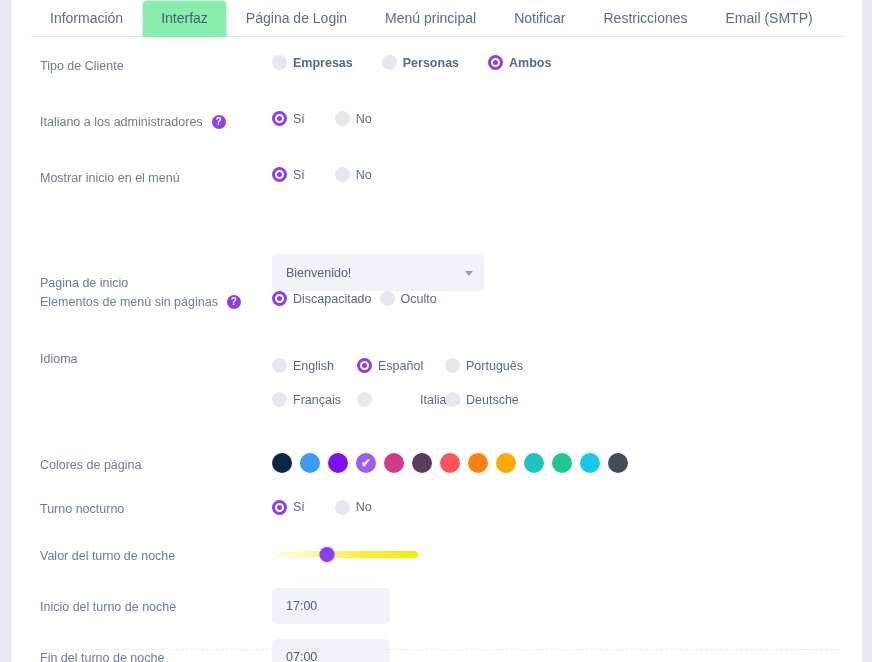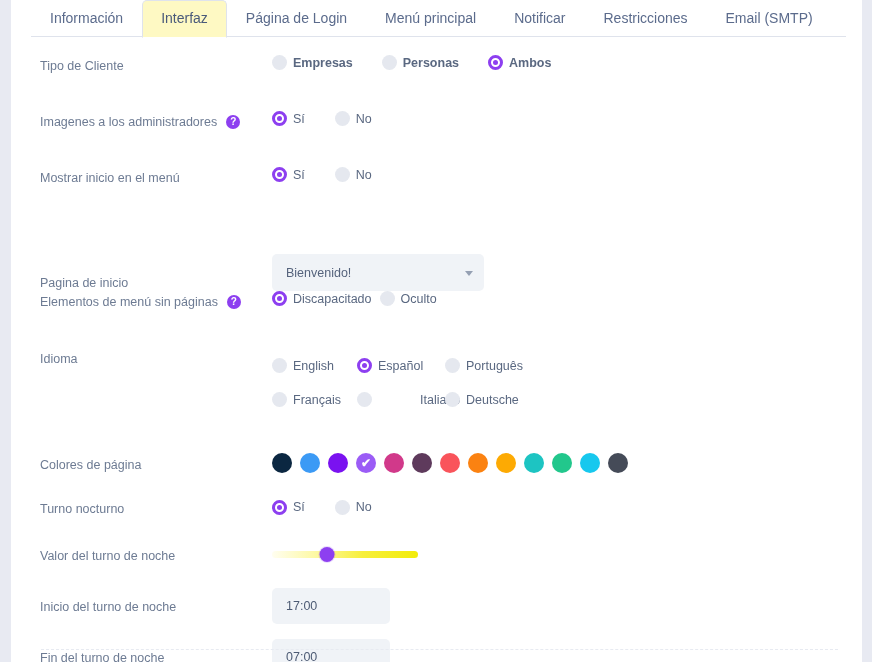--- a/index.html
+++ b/index.html
@@ -50,21 +50,21 @@
     font-size: 14px;
     color: #5b6b8c;
     white-space: nowrap;
     border: 1px solid transparent;
     border-radius: 5px 5px 0 0;
     line-height: 18px;
     background: transparent;
     cursor: pointer;
   }
   .tab.active {
-    background: #fef9c3;
+    background: #86efac;
     border-color: #dfe3ec;
     border-bottom-color: #ffffff;
     color: #4a5a7a;
     margin-bottom: -1px;
     padding-bottom: 10px;
   }
 
   
   .form {
     padding: 18px 0 0 0;
@@ -279,21 +279,21 @@
             <label class="radio-opt">
               <span class="radio-dot on"></span>
               <span>Ambos</span>
             </label>
           </div>
         </div>
       </div>
 
       <div class="row" style="min-height:56px;">
         <div class="row-label">
-          <span>Imagenes a los administradores</span>
+          <span>Italiano a los administradores</span>
           <span class="help-icon">?</span>
         </div>
         <div class="row-field">
           <div class="radio-group" style="gap:30px;">
             <label class="radio-opt">
               <span class="radio-dot on"></span>
               <span>Sí</span>
             </label>
             <label class="radio-opt">
               <span class="radio-dot"></span>

